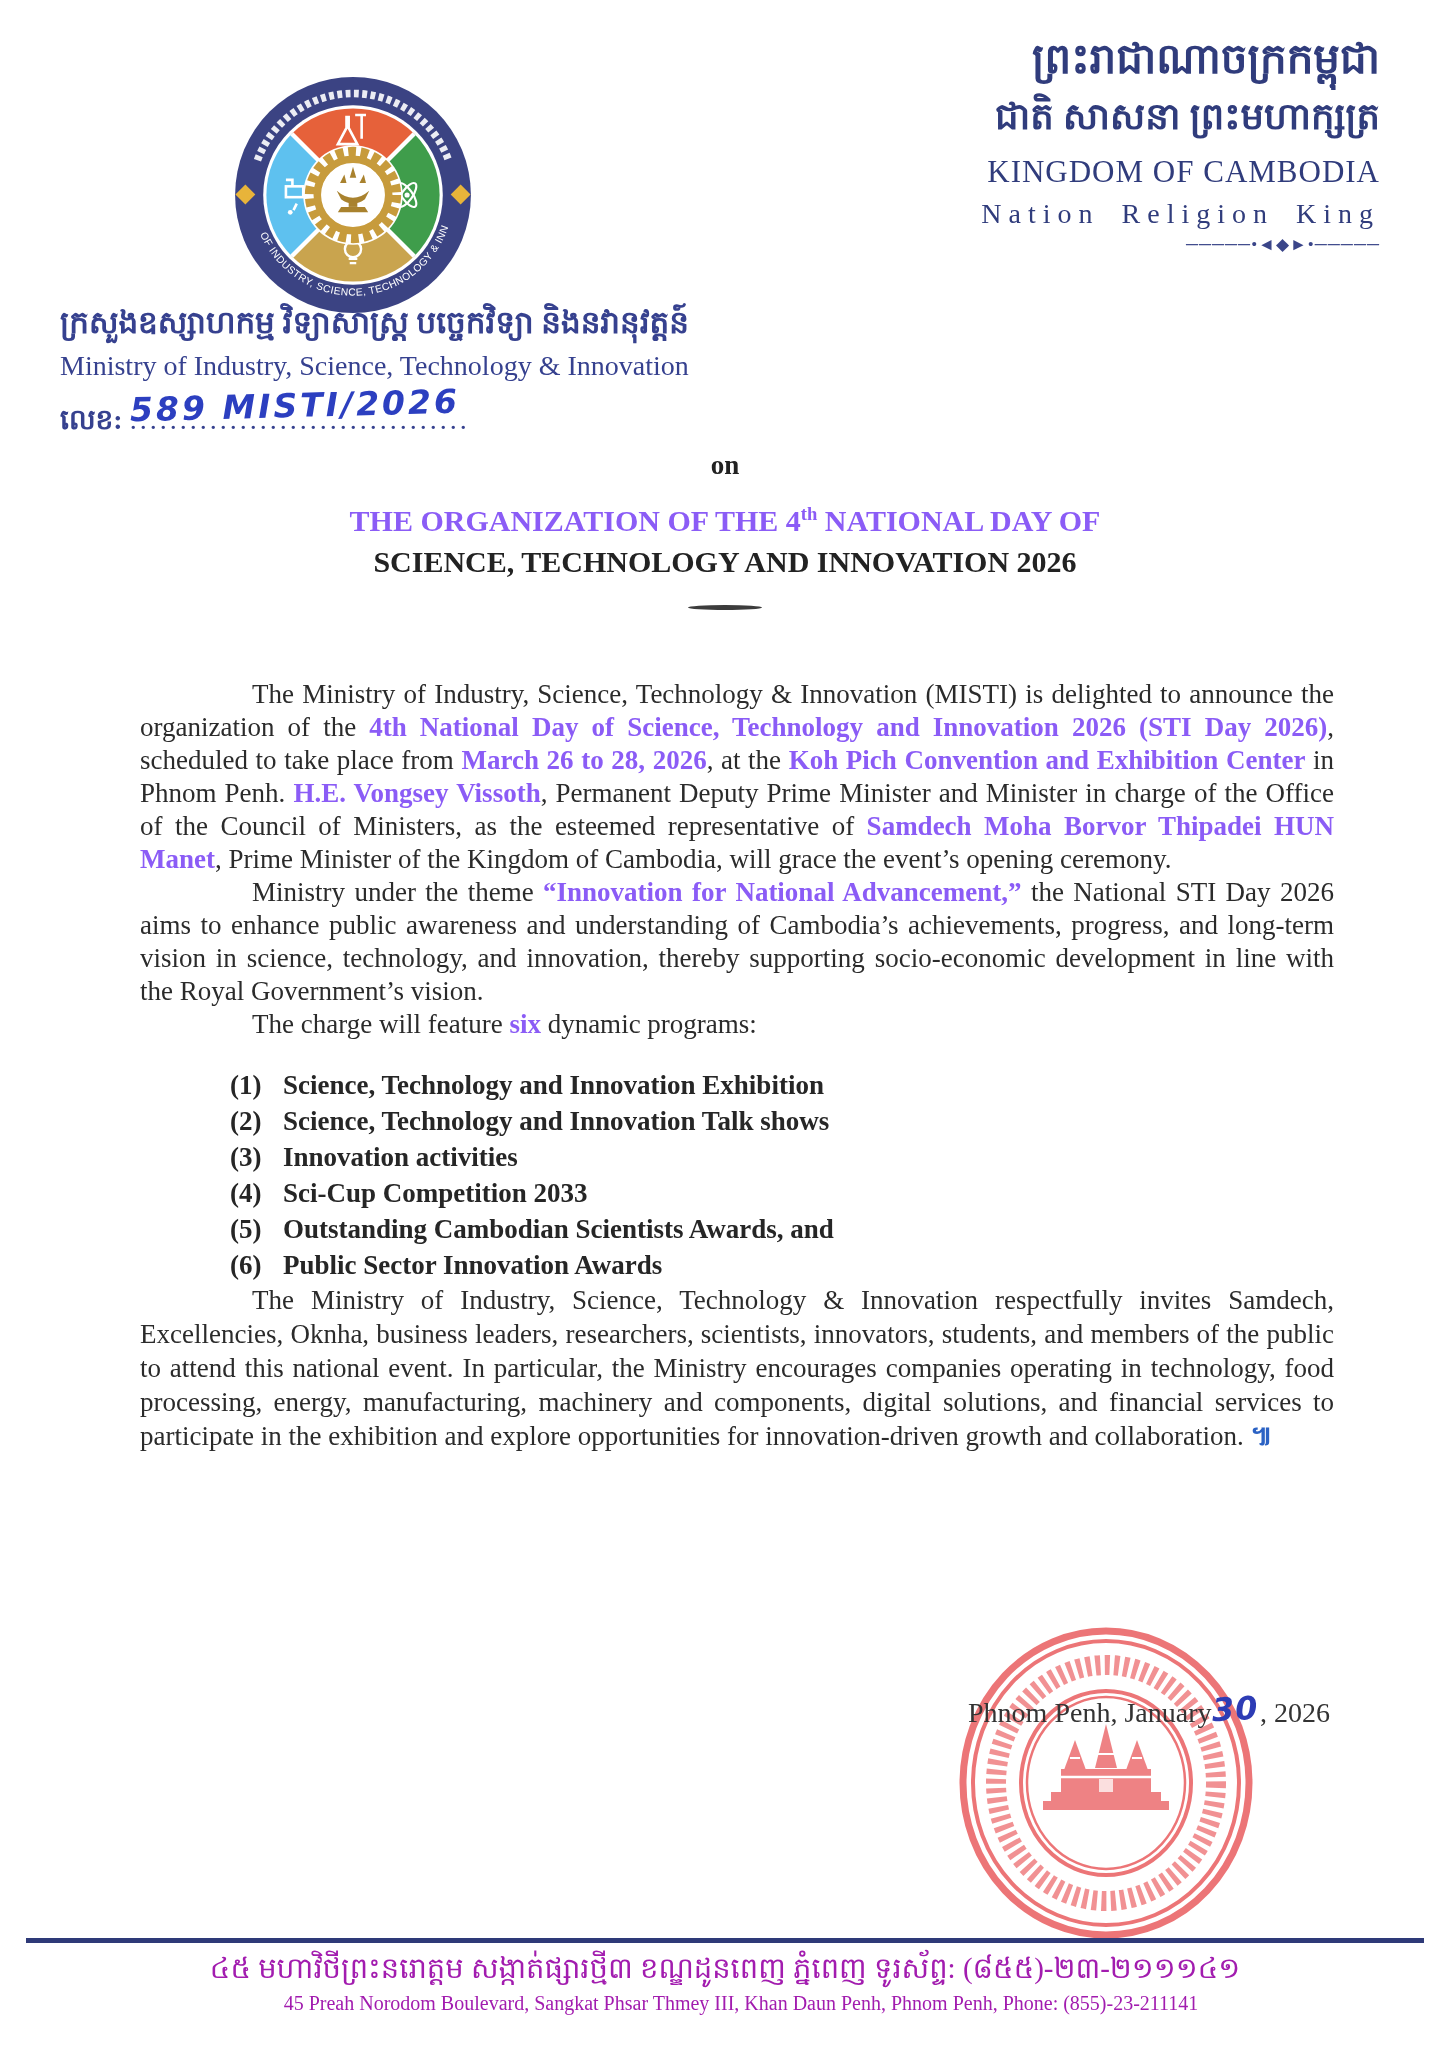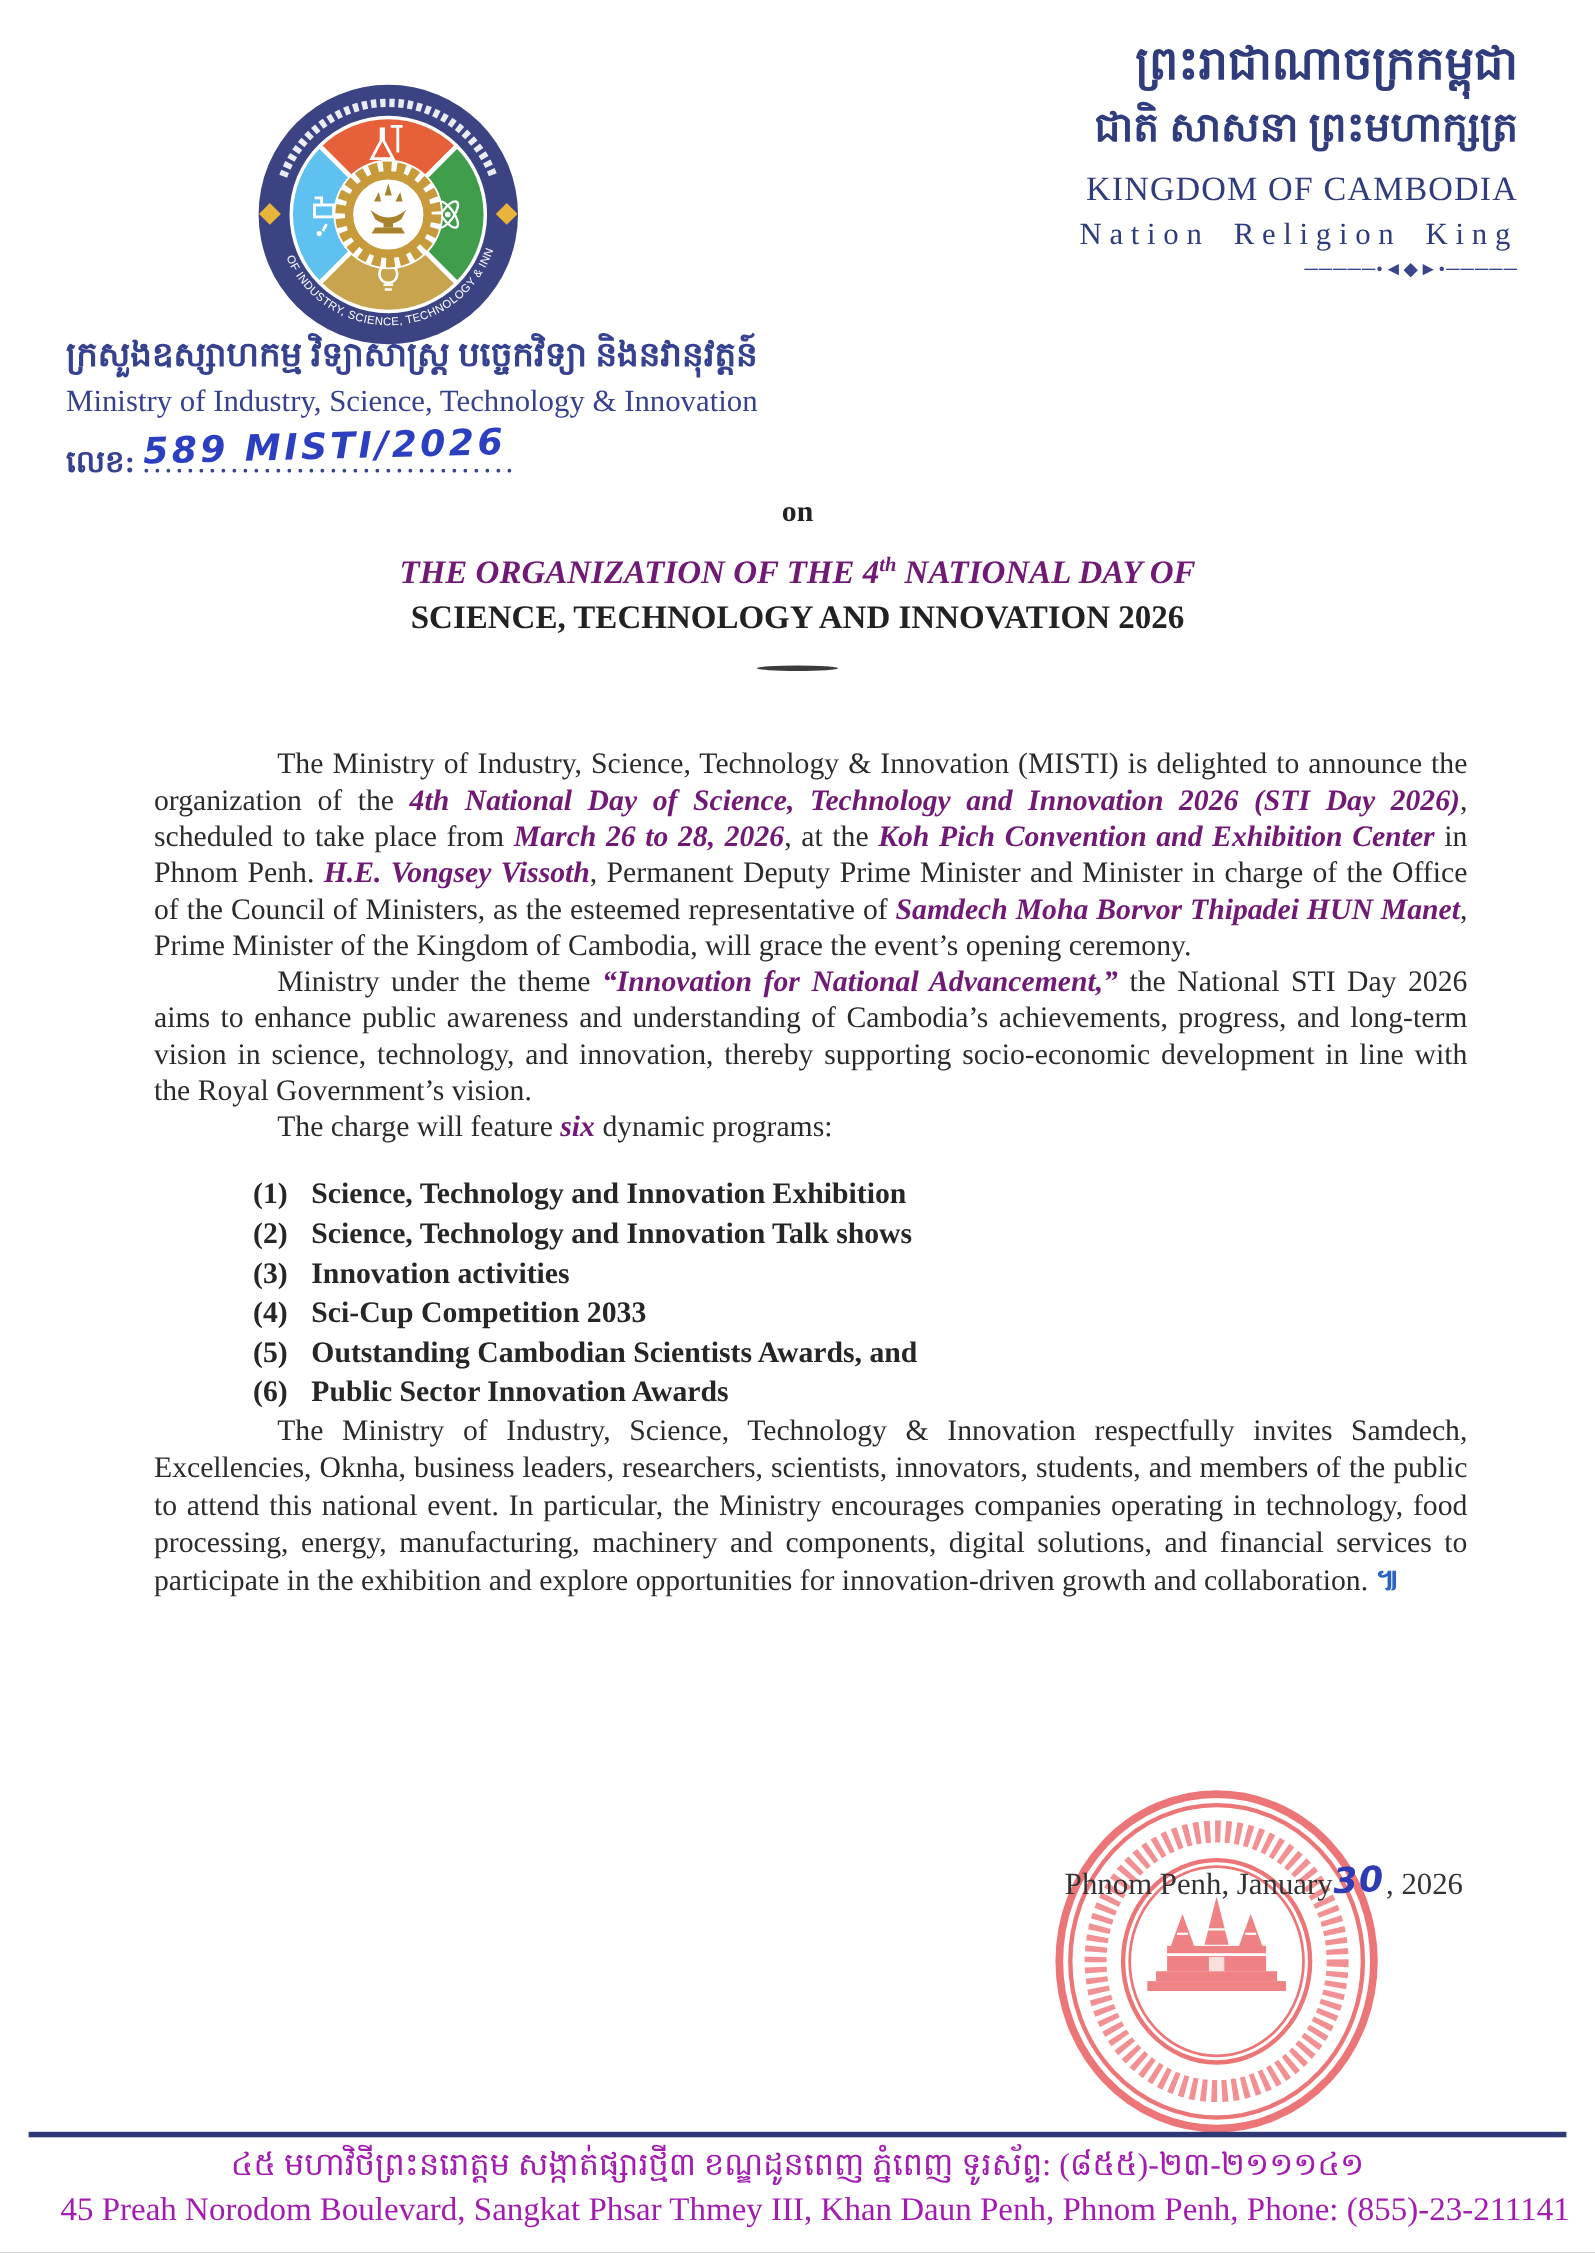--- a/index.html
+++ b/index.html
@@ -40,36 +40,36 @@
   .t-divider{width:74px;height:5px;background:#3c3c3c;border-radius:50%;margin:26px auto 0;}
   
   .body-block{position:absolute;left:140px;top:678px;width:1194px;font-size:27px;line-height:33px;text-align:justify;}
   .body-block p{margin:0;text-indent:112px;}
   .p1{margin-bottom:45px;}
   .intro{margin-top:27px;}
   .program-list{list-style:none;margin:26px 0 0 90px;padding:0;font-weight:bold;color:#262626;}
   .program-list li{line-height:36px;display:flex;}
   .li-num{width:53px;flex:none;}
   .p3{margin-top:31px;line-height:34px;}
-  b{color:#701a75;font-style:italic;}
+  b{color:#8b5cf6;}
   .endmark{color:#2b62c4;font-weight:bold;font-family:"DejaVu Sans",sans-serif;}
   
   .date-line{position:absolute;top:1692px;right:120px;font-size:28px;color:#333;z-index:3;}
   .hand-day{
     font-family:"DejaVu Sans",sans-serif;font-style:italic;font-weight:bold;
     font-size:32px;color:#2d3cb5;display:inline-block;transform:translateY(-2px) rotate(-3deg);
     letter-spacing:1px;padding:0 1px;
   }
   .seal{position:absolute;left:958px;top:1626px;width:296px;height:314px;z-index:2;opacity:.95;}
   .seal svg{width:100%;height:100%;}
   
   .footer{position:absolute;left:0;top:1938px;width:100%;text-align:center;color:#a21caf;z-index:4;}
   .f-rule{height:5px;background:#2e3a78;margin:0 26px;}
   .f-kh{font-size:29px;line-height:40px;height:42px;overflow:hidden;margin-top:5px;}
-  .f-en{font-size:30px;margin-top:2px;padding-left:32px;}
+  .f-en{font-size:20px;margin-top:2px;padding-left:32px;}
 </style>
 </head>
 <body>
 
 <div class="page">
 
   <div class="logo">
     <svg viewBox="0 0 220 220">
       <circle cx="110" cy="110" r="109" fill="#3b4383"></circle>
       <circle cx="110" cy="110" r="83" fill="#ffffff"></circle>

